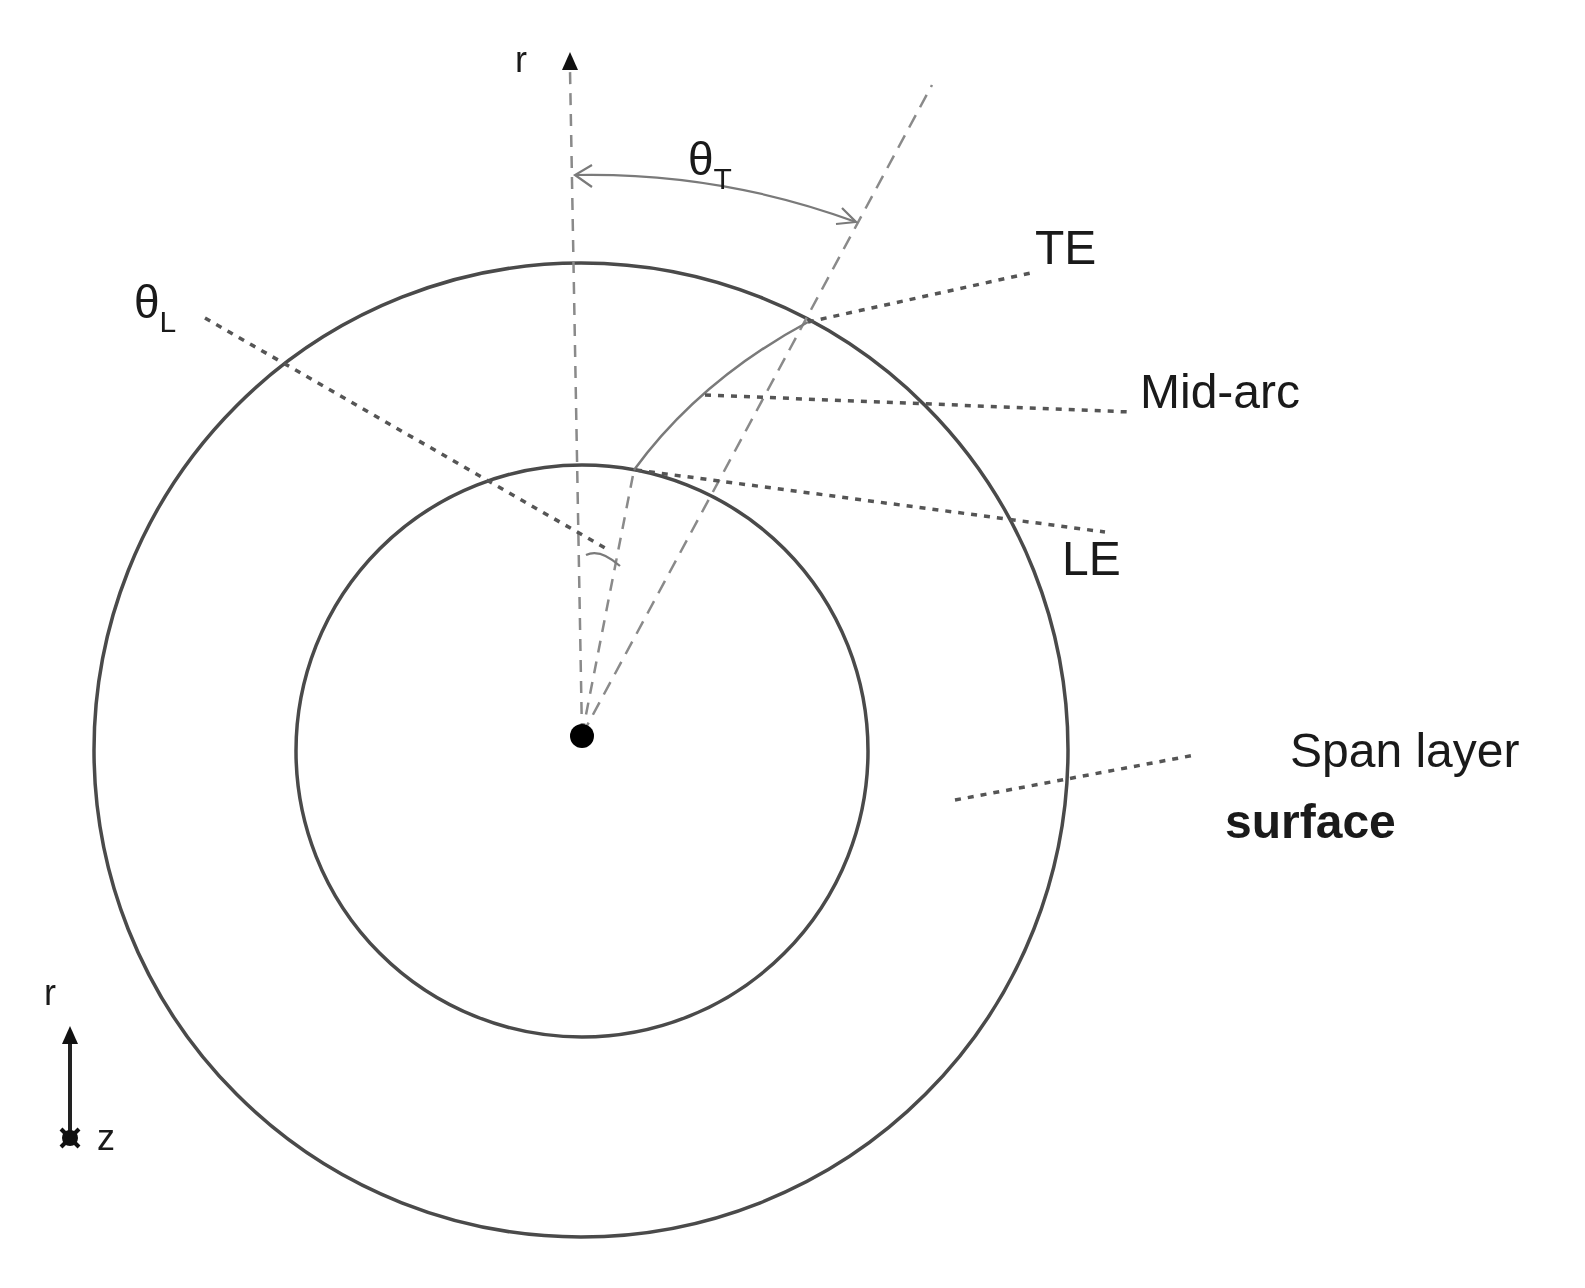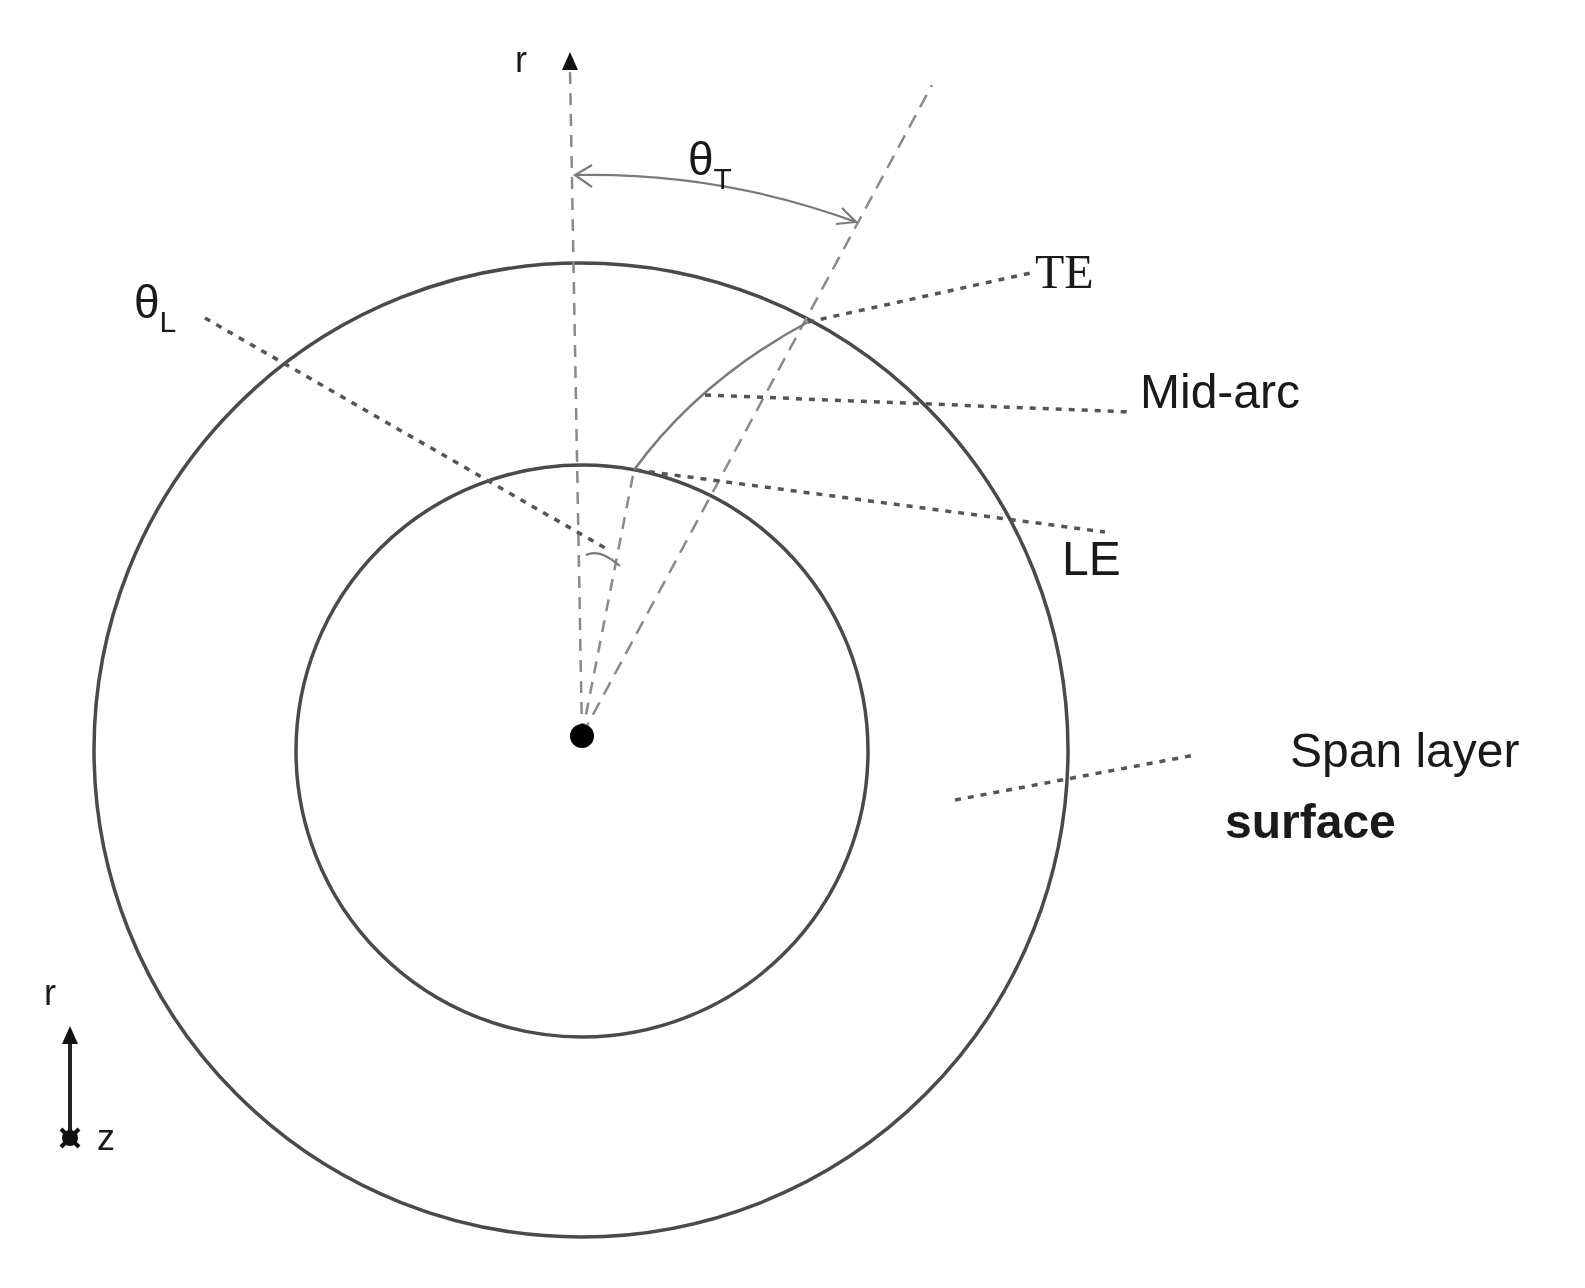--- a/index.html
+++ b/index.html
@@ -59,20 +59,20 @@
 <div class="lbl axis" style="left:515px; top:42px;">r</div>
 
 <div class="lbl" style="left:688px; top:100px;margin-top:36px;">
   <span class="sym">θ</span><span class="sub">T</span>
 </div>
 
 <div class="lbl" style="left:134px; top:260px;margin-top:19px;">
   <span class="sym">θ</span><span class="sub">L</span>
 </div>
 
-<div class="lbl big" style="left:1035px; top:248px;font-family:Liberation Serif, serif;">TE</div>
+<div class="lbl big" style="left:1035px; top:224px;">TE</div>
 <div class="lbl big" style="left:1140px; top:368px;">Mid-arc</div>
 <div class="lbl big" style="left:1062px; top:535px;">LE</div>
 <div class="lbl big" style="left:1290px; top:727px;">Span layer</div>
 <div class="lbl big" style="left:1225px; top:798px;font-weight:bold;">surface</div>
 
 <div class="lbl axis" style="left:44px; top:975px;">r</div>
 <div class="lbl axis" style="left:97px; top:1120px;">z</div>
 
 </body></html>

